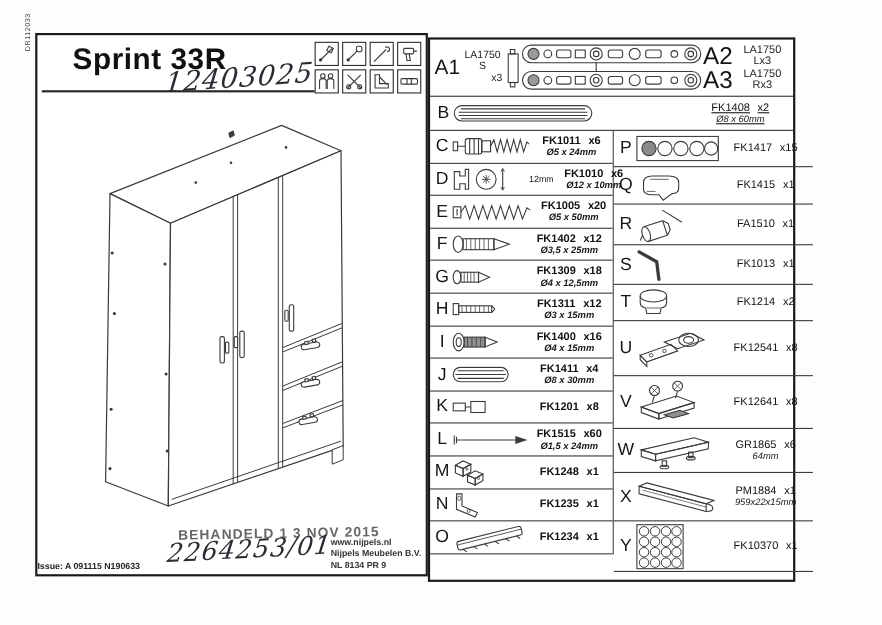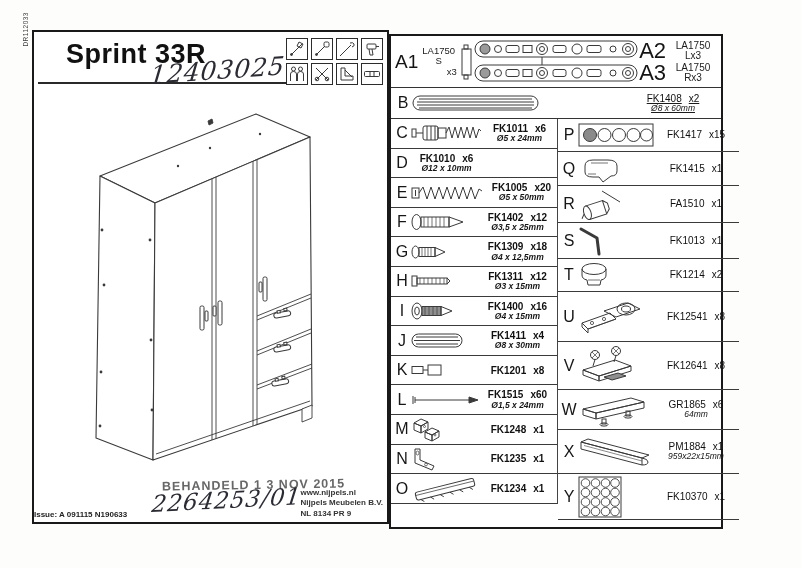--- a/index.html
+++ b/index.html
@@ -379,20 +379,32 @@
             </svg>
         </span>
         <span class="pinfo">
             <div class="pcode"><span>FK1011</span><span class="q">x6</span></div>
             <div class="pdim">Ø5 x 24mm</div>
           </span>
       </div>
 
       <div class="prow">
         <span class="pletter">D</span>
+        <span class="pic">
+          <svg width="68" height="24">
+              <g class="stroke">
+                <path d="M2,5 h5 v4 h5 v-6 h3 v18 h-3 v-5 h-5 v5 h-5 z"></path>
+                <circle cx="31" cy="12" r="9"></circle>
+                <path d="M27,12 h8 M31,8 v8 M28,9 l6,6 M28,15 l6,-6" stroke-width=".8"></path>
+                <line x1="46" y1="3" x2="46" y2="21"></line>
+                <path d="M44.5,5 l1.5,-3 1.5,3 M44.5,19 l1.5,3 1.5,-3" stroke-width=".8"></path>
+              </g>
+            </svg>
+          <span class="note-12">12mm</span>
+        </span>
         <span class="pinfo">
             <div class="pcode"><span>FK1010</span><span class="q">x6</span></div>
             <div class="pdim">Ø12 x 10mm</div>
           </span>
       </div>
 
       <div class="prow">
         <span class="pletter">E</span>
         <span class="pic">
           <svg width="74" height="18">

